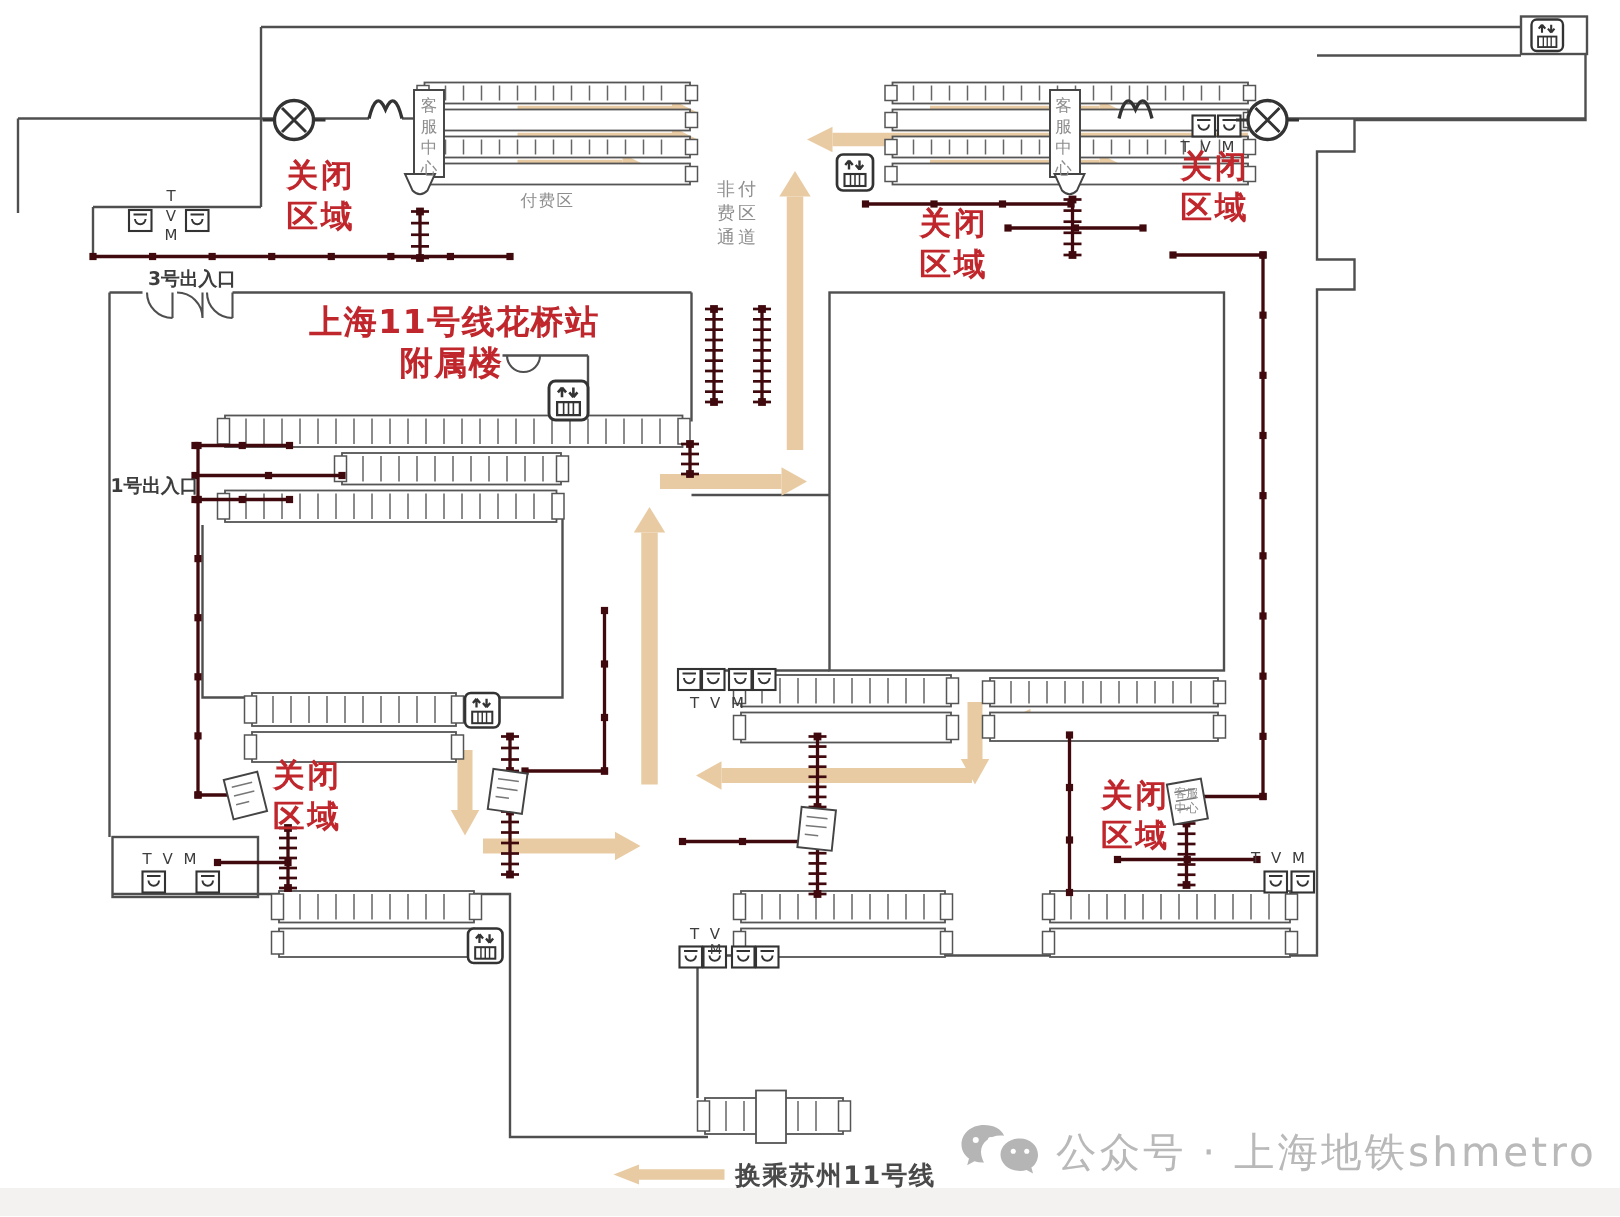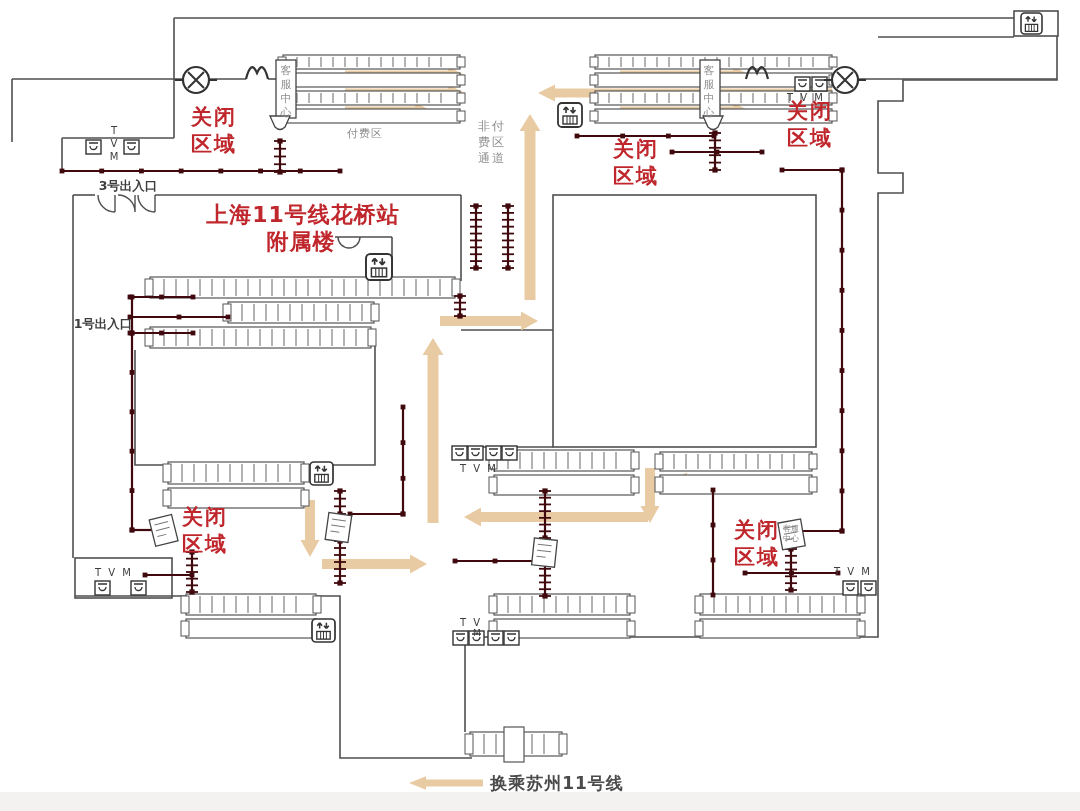--- a/index.html
+++ b/index.html
@@ -663,14 +663,29 @@
         <text x="114" y="576" font-size="10" fill="#3d3d3d" text-anchor="middle" font-weight="normal" letter-spacing="2">T V M</text>
         <text x="479" y="472" font-size="10" fill="#3d3d3d" text-anchor="middle" font-weight="normal" letter-spacing="2">T V M</text>
         <text x="471" y="626" font-size="10" fill="#3d3d3d" text-anchor="middle" font-weight="normal" letter-spacing="2">T V</text>
         <text x="477" y="636" font-size="9" fill="#3d3d3d" text-anchor="middle" font-weight="normal" letter-spacing="0">M</text>
         <text x="853" y="575" font-size="10" fill="#3d3d3d" text-anchor="middle" font-weight="normal" letter-spacing="2">T V M</text>
         <text x="128" y="190" font-size="12.5" fill="#3d3d3d" text-anchor="middle" font-weight="bold" letter-spacing="0">3号出入口</text>
         <text x="103" y="328" font-size="12.5" fill="#3d3d3d" text-anchor="middle" font-weight="bold" letter-spacing="0">1号出入口</text>
         <text x="557" y="789" font-size="17" fill="#4a4a4a" text-anchor="middle" font-weight="bold" letter-spacing="1">换乘苏州11号线</text>
       </g>
     </svg>
+  <div class="wm">
+    <svg width="54" height="40" viewBox="0 0 54 40">
+      <g fill="#b5b5b5">
+        <path d="M16,2 C7,2 1,8 1,15 c0,4 2,7.2 5,9.4 l-1.2,4.4 4.8-2.6 c2,0.6 4.2,0.9 6.4,0.8 C15,25 14,22.6 14,20 c0-6.4 6-11 13-11 c0.8,0 1.6,0.1 2.4,0.2 C27.6,4.6 22.3,2 16,2 Z"></path>
+        <path d="M40,11 c-7.2,0-13,4.8-13,10.8 c0,6 5.8,10.8 13,10.8 c1.5,0 3-0.2 4.4-0.6 l4.3,2.3 -1.1-3.9 c2.7-2 4.4-5 4.4-8.6 C52,15.8 46.6,11 40,11 Z"></path>
+      </g>
+      <g fill="#ffffff">
+        <circle cx="10.5" cy="12" r="2"></circle>
+          <circle cx="20.5" cy="12" r="2"></circle>
+        <circle cx="35.5" cy="19.5" r="1.7"></circle>
+          <circle cx="44.5" cy="19.5" r="1.7"></circle>
+      </g>
+    </svg>
+    <span>公众号 · 上海地铁shmetro</span>
+  </div>
   <div class="strip"></div>
 </div>
 
 </body></html>

